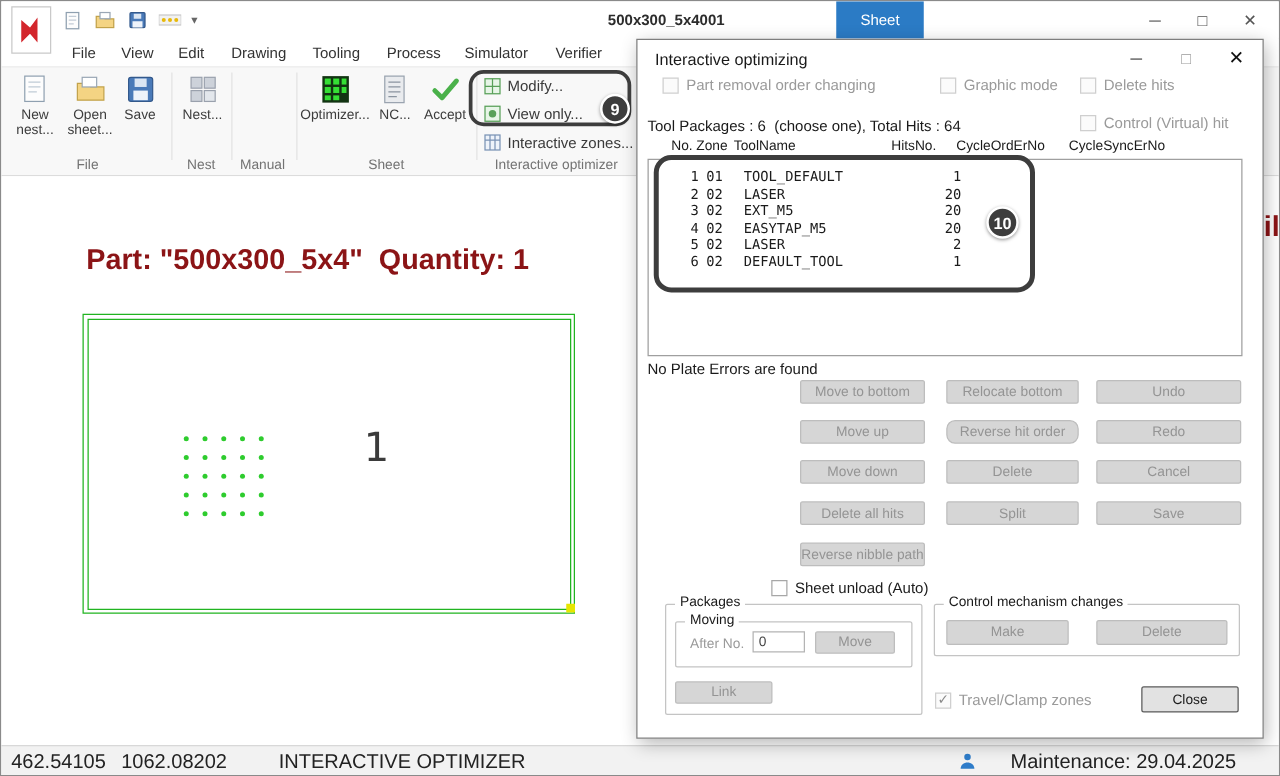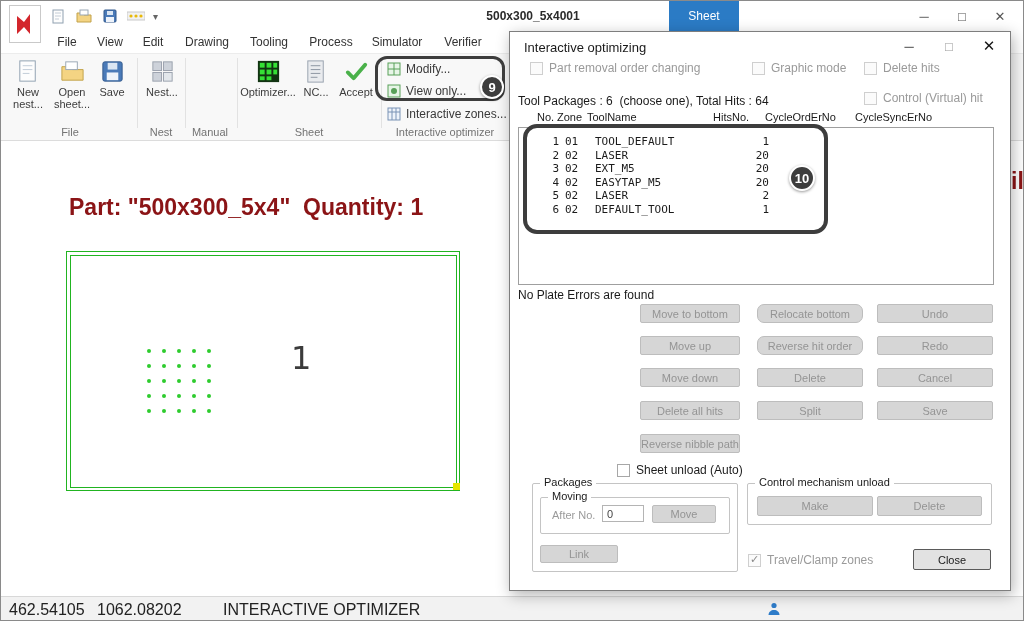--- a/index.html
+++ b/index.html
@@ -370,21 +370,21 @@
     <span class="c-no">6</span>
     <span class="c-zone">02</span>
     <span class="c-name">DEFAULT_TOOL</span>
     <span class="c-hits">1</span>
   </div>
 </div>
 
     <span class="plate-err">No Plate Errors are found</span>
 
     <div class="dlg-btn" style="left:130px;top:272px;width:100px;">Move to bottom</div>
-    <div class="dlg-btn" style="left:247px;top:272px;width:106px;border-radius:7px;">Relocate bottom</div>
+    <div class="dlg-btn" style="left:247px;top:272px;width:106px;">Relocate bottom</div>
     <div class="dlg-btn" style="left:367px;top:272px;width:116px;">Undo</div>
 
     <div class="dlg-btn" style="left:130px;top:304px;width:100px;">Move up</div>
     <div class="dlg-btn" style="left:247px;top:304px;width:106px;border-radius:7px;">Reverse hit order</div>
     <div class="dlg-btn" style="left:367px;top:304px;width:116px;">Redo</div>
 
     <div class="dlg-btn" style="left:130px;top:336px;width:100px;">Move down</div>
     <div class="dlg-btn" style="left:247px;top:336px;width:106px;">Delete</div>
     <div class="dlg-btn" style="left:367px;top:336px;width:116px;">Cancel</div>
 
@@ -401,23 +401,23 @@
 
     <span class="grp-cap" style="left:30px;top:444px;">Packages</span>
     <div class="grp-box" style="left:22px;top:451px;width:206px;height:89px;"></div>
     <span class="grp-cap" style="left:38px;top:458px;">Moving</span>
     <div class="grp-box" style="left:30px;top:465px;width:190px;height:37px;"></div>
     <span class="lbl-dim" style="left:42px;top:477px;">After No.</span>
     <input class="txt-input" style="left: 92px; top: 473px; width: 42px; height: 17px;" value="0">
     <div class="dlg-btn" style="left:142px;top:473px;width:64px;height:18px;">Move</div>
     <div class="dlg-btn" style="left:30px;top:513px;width:78px;height:18px;">Link</div>
 
-    <span class="grp-cap" style="left:245px;top:444px;">Control mechanism unload</span>
+    <span class="grp-cap" style="left:245px;top:444px;">Control mechanism changes</span>
     <div class="grp-box" style="left:237px;top:451px;width:245px;height:42px;"></div>
-    <div class="dlg-btn" style="left:247px;top:464px;width:116px;height:20px;">Make</div>
+    <div class="dlg-btn" style="left:247px;top:464px;width:98px;height:20px;">Make</div>
     <div class="dlg-btn" style="left:367px;top:464px;width:105px;height:20px;">Delete</div>
 
     <div class="cb disabled" style="left:238px;top:521px;">
       <span class="box">
           <span class="tick">✓</span>
         </span>
       <span>Travel/Clamp zones</span>
     </div>
 
     <div class="dlg-btn enabled" style="left:403px;top:517px;width:78px;height:21px;">Close</div>
@@ -429,15 +429,16 @@
   <div class="statusbar">
     <span class="sb-item" style="left:8px;">462.54105</span>
     <span class="sb-item" style="left:96px;">1062.08202</span>
     <span class="sb-item" style="left:222px;">INTERACTIVE OPTIMIZER</span>
     <span class="sb-icon">
       <svg width="16" height="16" viewBox="0 0 16 16">
           <circle cx="8" cy="4.5" r="2.6" fill="#2e7cc9"></circle>
           <path d="M2.5 14c0-3 2.5-5 5.5-5s5.5 2 5.5 5z" fill="#2e7cc9"></path>
         </svg>
     </span>
+    <span class="sb-item" style="right:36px;">Maintenance: 29.04.2025</span>
   </div>
 
 </div>
 
 </body></html>

